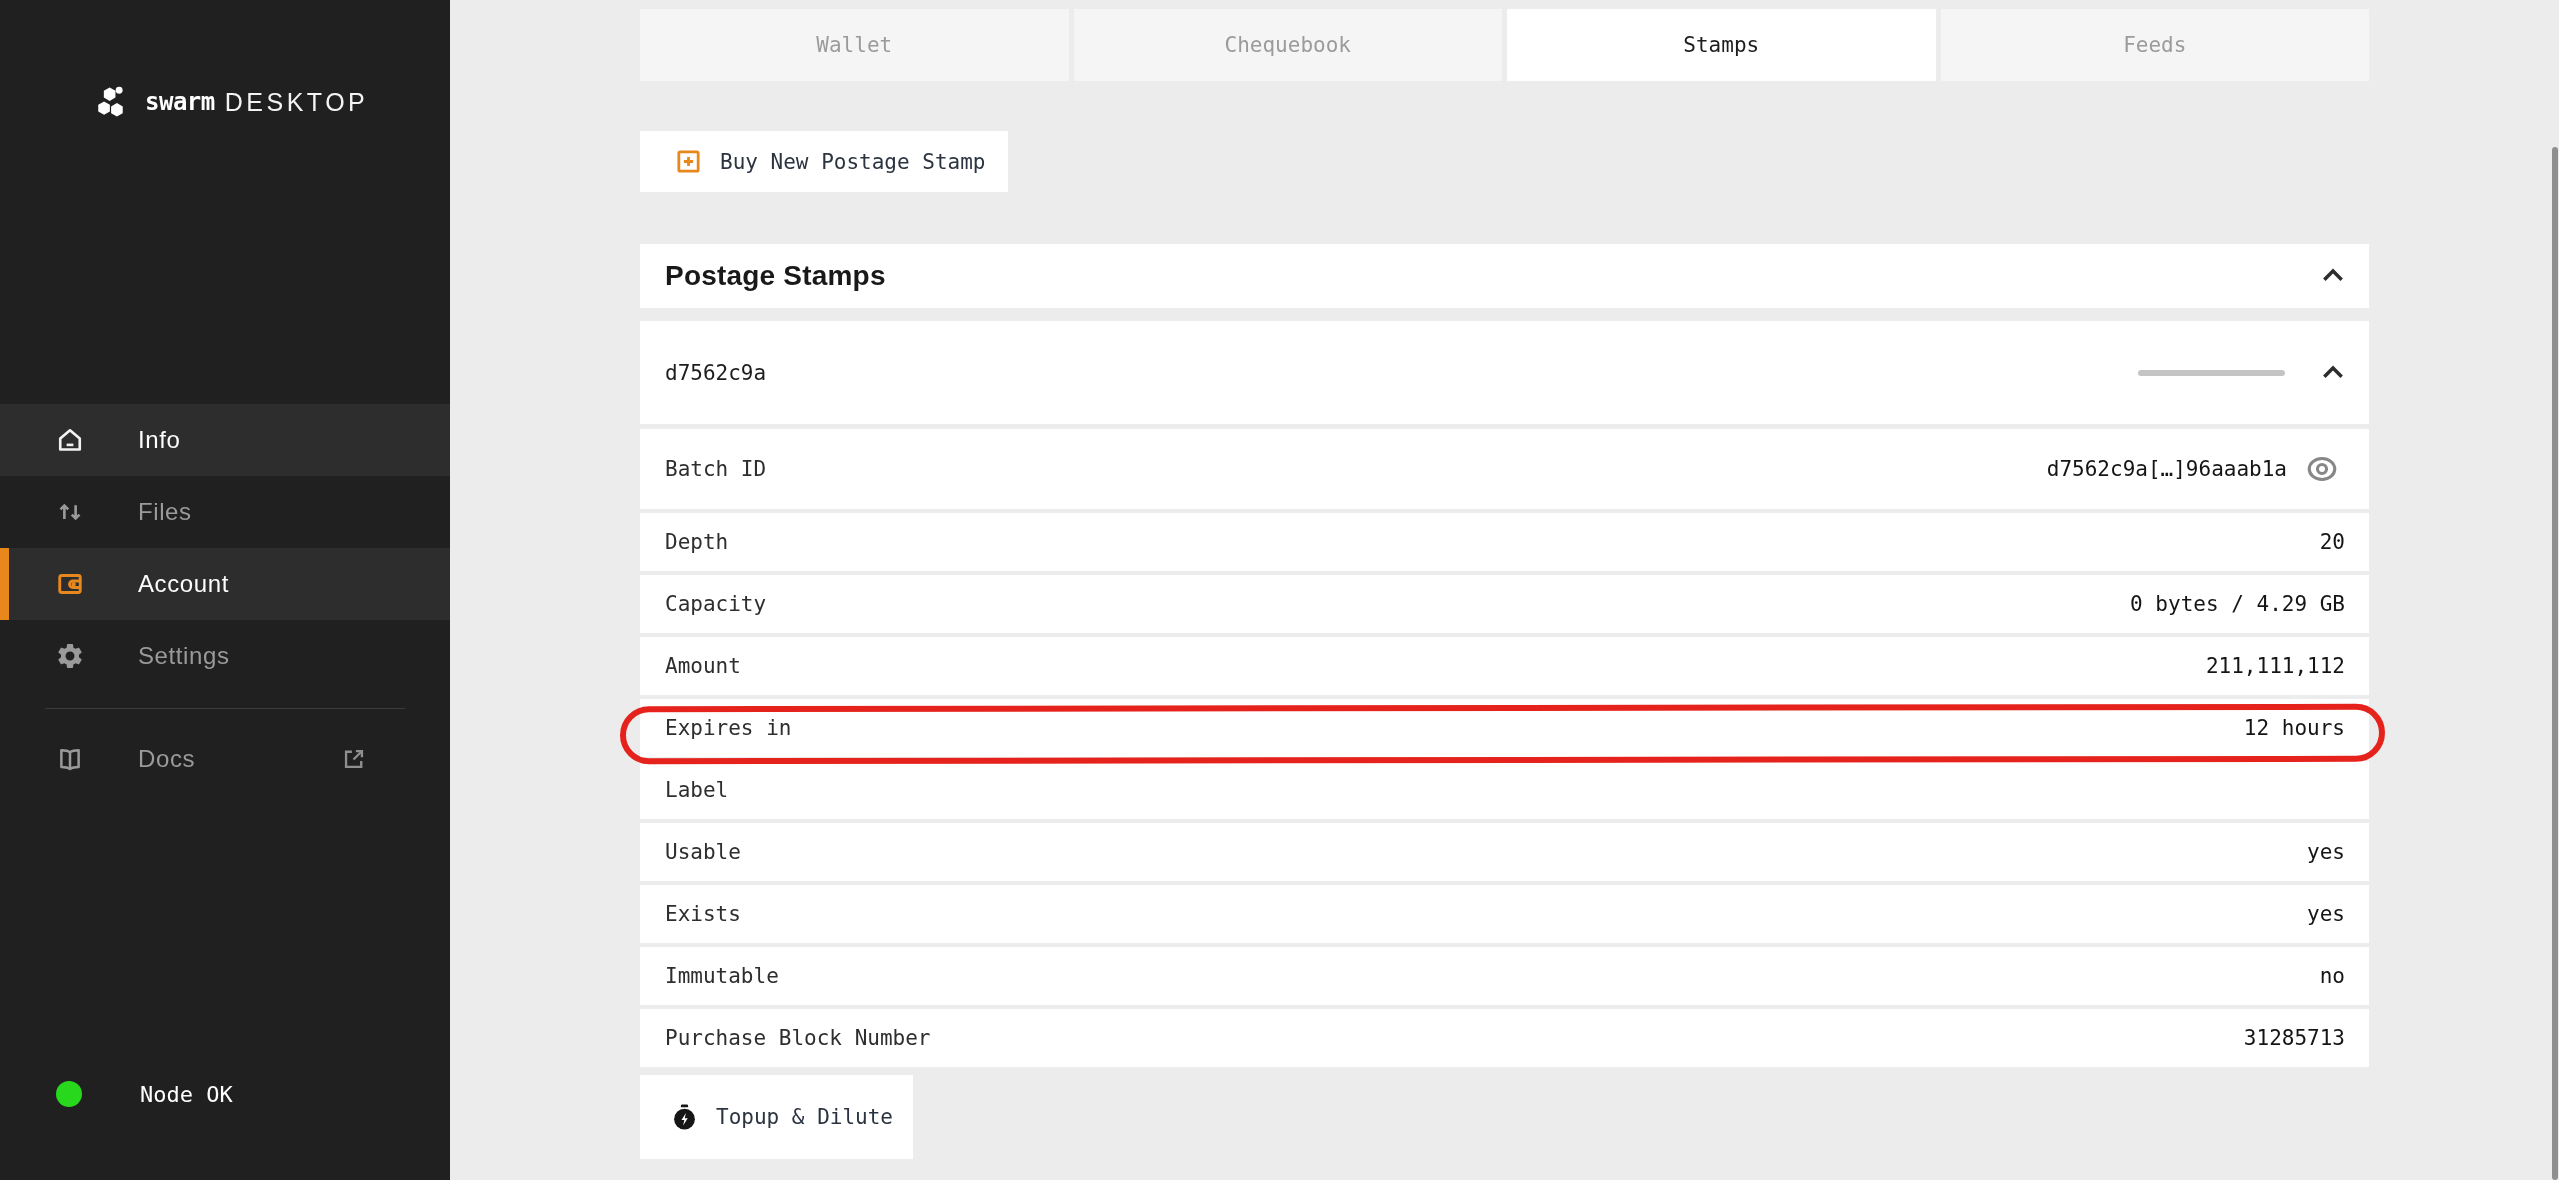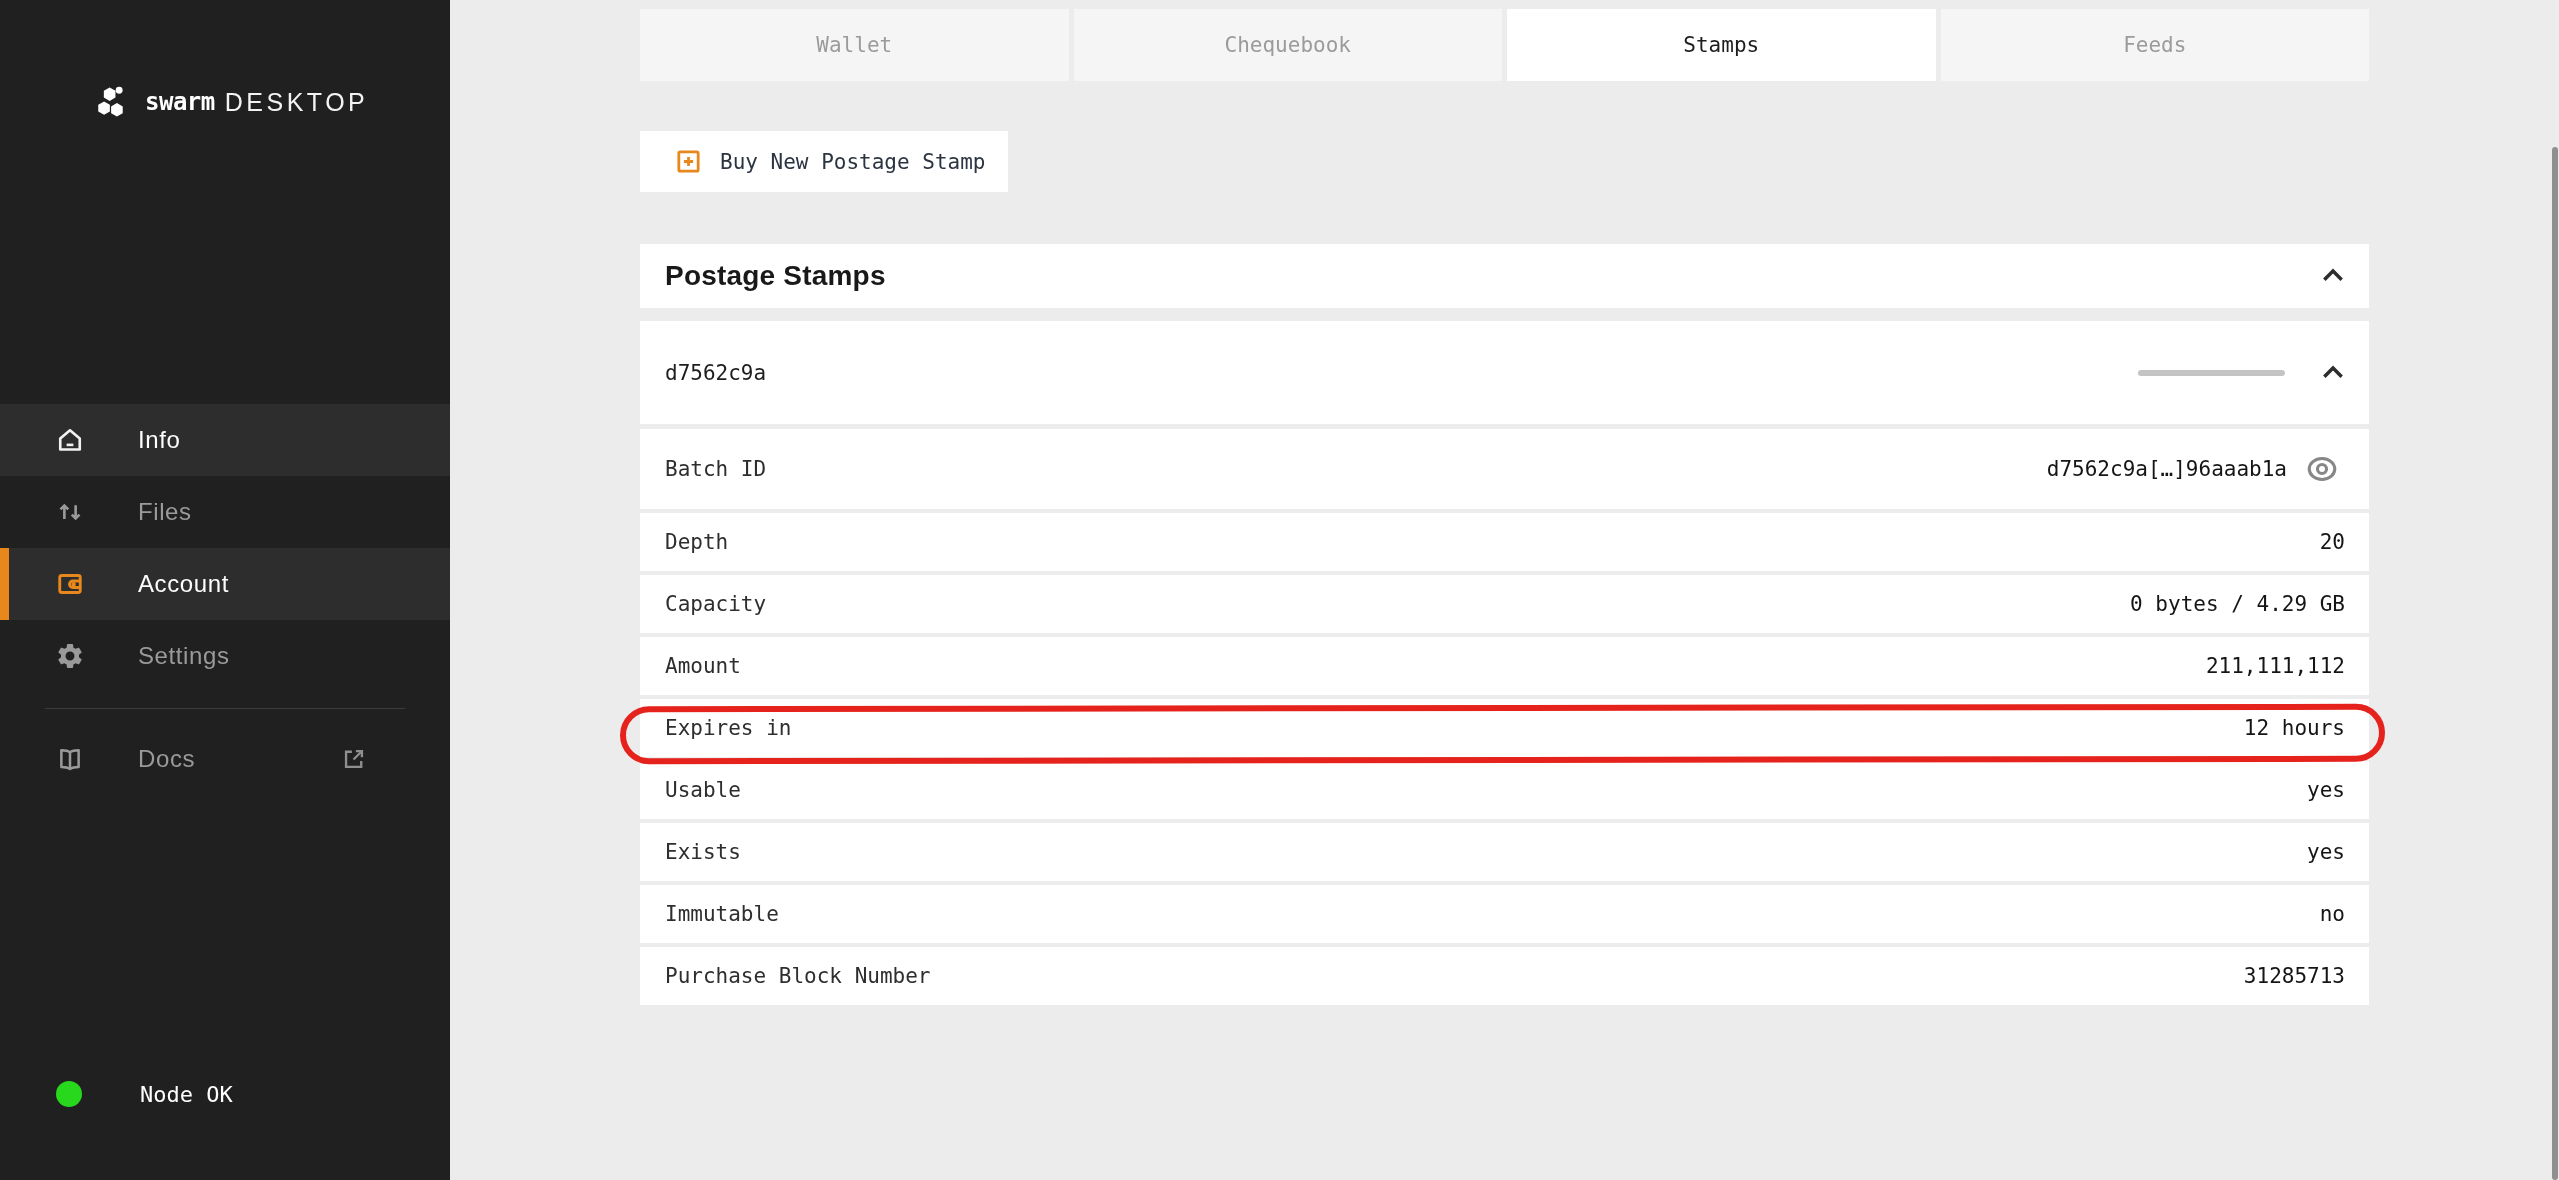--- a/index.html
+++ b/index.html
@@ -260,20 +260,25 @@
     <span class="row-value">211,111,112</span>
 
   </div>
           <div class="detail-row">
     <span class="row-label">Expires in</span>
     <span class="row-value">12 hours</span>
 
     <div class="annotation"></div>
   </div>
           <div class="detail-row">
+    <span class="row-label">Label</span>
+    <span class="row-value"></span>
+
+  </div>
+          <div class="detail-row">
     <span class="row-label">Usable</span>
     <span class="row-value">yes</span>
 
   </div>
           <div class="detail-row">
     <span class="row-label">Exists</span>
     <span class="row-value">yes</span>
 
   </div>
           <div class="detail-row">
@@ -281,17 +286,23 @@
     <span class="row-value">no</span>
 
   </div>
           <div class="detail-row">
     <span class="row-label">Purchase Block Number</span>
     <span class="row-value">31285713</span>
 
   </div>
         </div>
 
+      <button class="topup-btn">
+        <svg class="btn-icon">
+            <use href="#sym-timer-bolt"></use>
+          </svg>
+        <span>Topup &amp; Dilute</span>
+      </button>
 
     </div>
     <div class="scrollbar-thumb"></div>
   </main>
 </div>
 
 </body></html>

